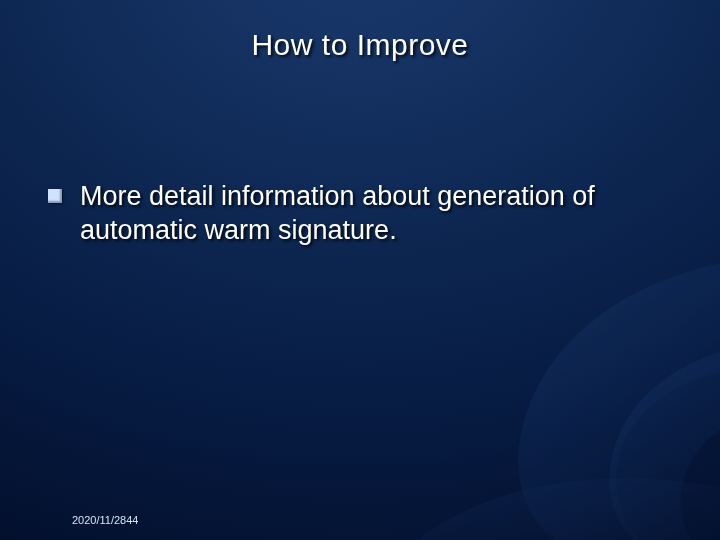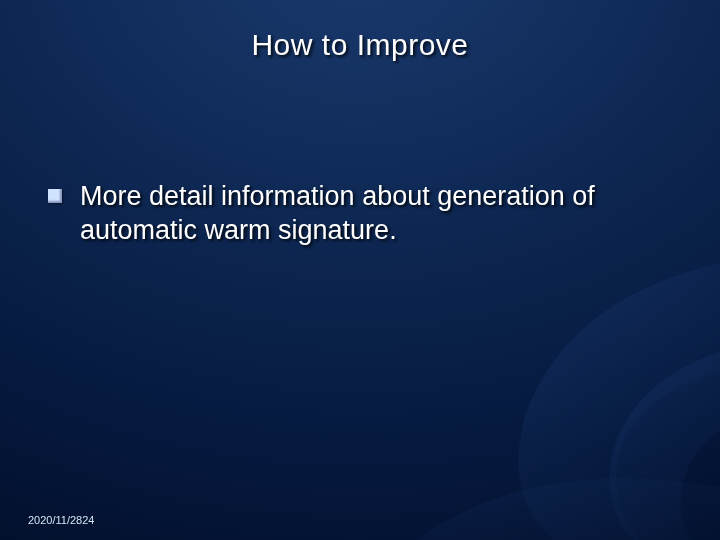--- a/index.html
+++ b/index.html
@@ -61,21 +61,21 @@
     position: absolute;
     bottom: 14px;
     left: 0;
     width: 100%;
     display: flex;
     align-items: flex-end;
     font-size: 11px;
     color: #d7e2f5;
     padding: 0 28px;
   }
-  .footer-left { flex: 0 0 auto; }
+  .footer-left { flex: 0 0 auto; margin-left: 44px; }
   .footer-center { flex: 1 1 auto; text-align: center; }
   .footer-right { flex: 0 0 auto; text-align: right; }
 </style>
 </head>
 <body>
 
 <svg class="swirl" viewBox="0 0 520 420">
   <defs>
     <linearGradient id="g1" x1="0" y1="0" x2="1" y2="1">
       <stop offset="0%" stop-color="#3a6db8" stop-opacity="0.5"></stop>
@@ -91,14 +91,14 @@
 
 <div class="content">
   <div class="bullet-row">
     <div class="bullet-marker"></div>
     <div class="bullet-text">More detail information about generation of automatic warm signature.</div>
   </div>
 </div>
 
 <div class="footer">
   <div class="footer-left">2020/11/28</div>
-  <div class="footer-right">24</div>
+  <div class="footer-right">44</div>
 </div>
 
 </body></html>

